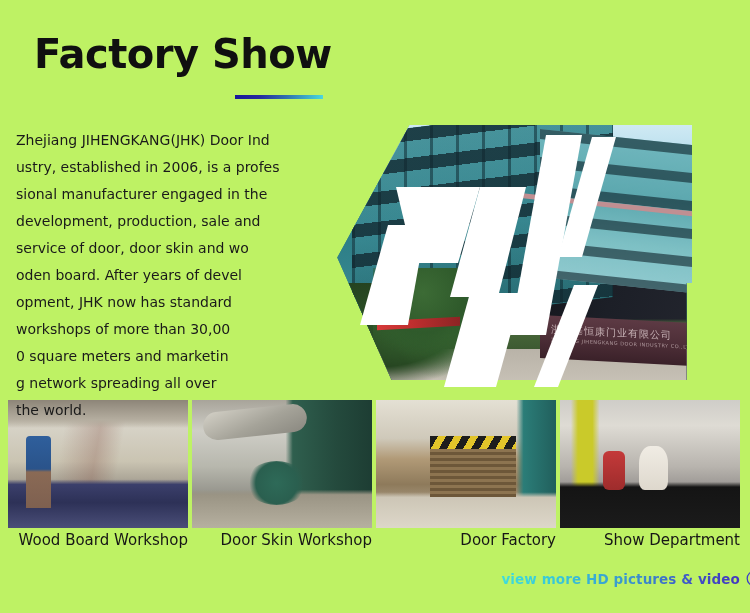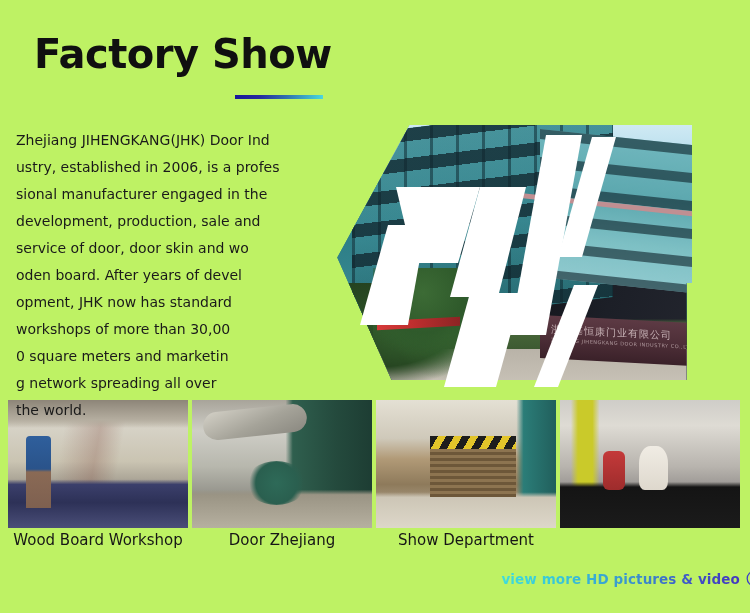--- a/index.html
+++ b/index.html
@@ -307,21 +307,21 @@
   .captions {
     position: absolute;
     left: 8px;
     top: 530px;
     width: 734px;
     display: flex;
     gap: 4px;
   }
   .caption {
     width: 180px;
-    text-align: center;
+    text-align: right;
     font-family: "DejaVu Sans", sans-serif;
     font-size: 15px;
     color: #161616;
     line-height: 20px;
   }
 
   
   .more-link {
     position: absolute;
     right: 14px;
@@ -404,21 +404,22 @@
 
   <div class="thumbs">
     <div class="thumb thumb-1"></div>
     <div class="thumb thumb-2"></div>
     <div class="thumb thumb-3"></div>
     <div class="thumb thumb-4"></div>
   </div>
 
   <div class="captions">
     <div class="caption">Wood Board Workshop</div>
-    <div class="caption">Door Zhejiang</div>
+    <div class="caption">Door Skin Workshop</div>
+    <div class="caption">Door Factory</div>
     <div class="caption">Show Department</div>
   </div>
 
   <div class="more-link">
     <span class="more-link-text">view more HD pictures &amp; video</span>
     <svg class="more-link-arrow" viewBox="0 0 20 20">
       <circle cx="10" cy="10" r="8.6" fill="none" stroke="#3b3bc8" stroke-width="1.5"></circle>
       <polyline points="8.3,6.2 12.2,10 8.3,13.8" fill="none" stroke="#3b3bc8" stroke-width="1.6" stroke-linecap="round" stroke-linejoin="round"></polyline>
     </svg>
   </div>

